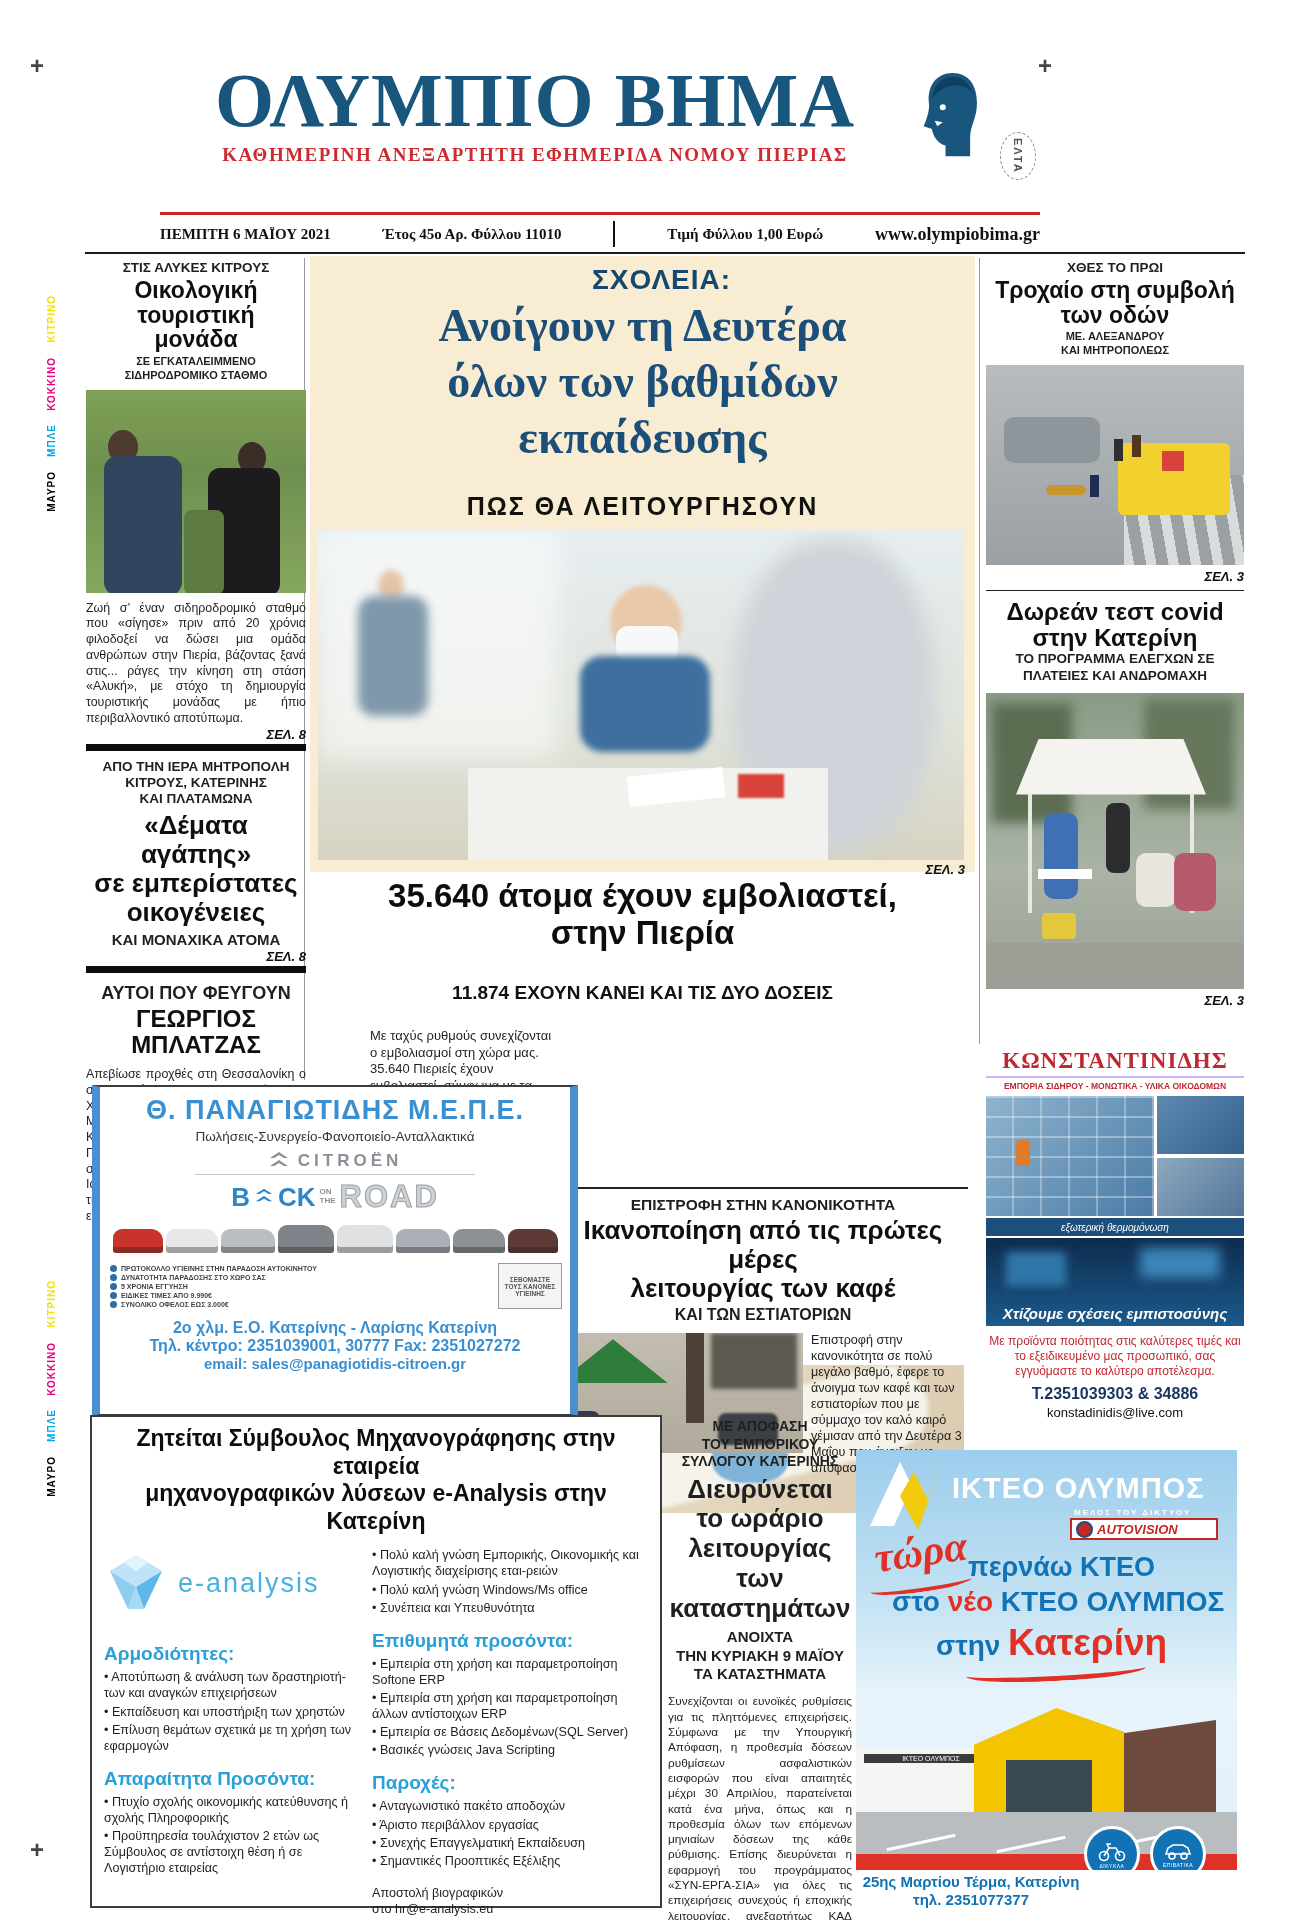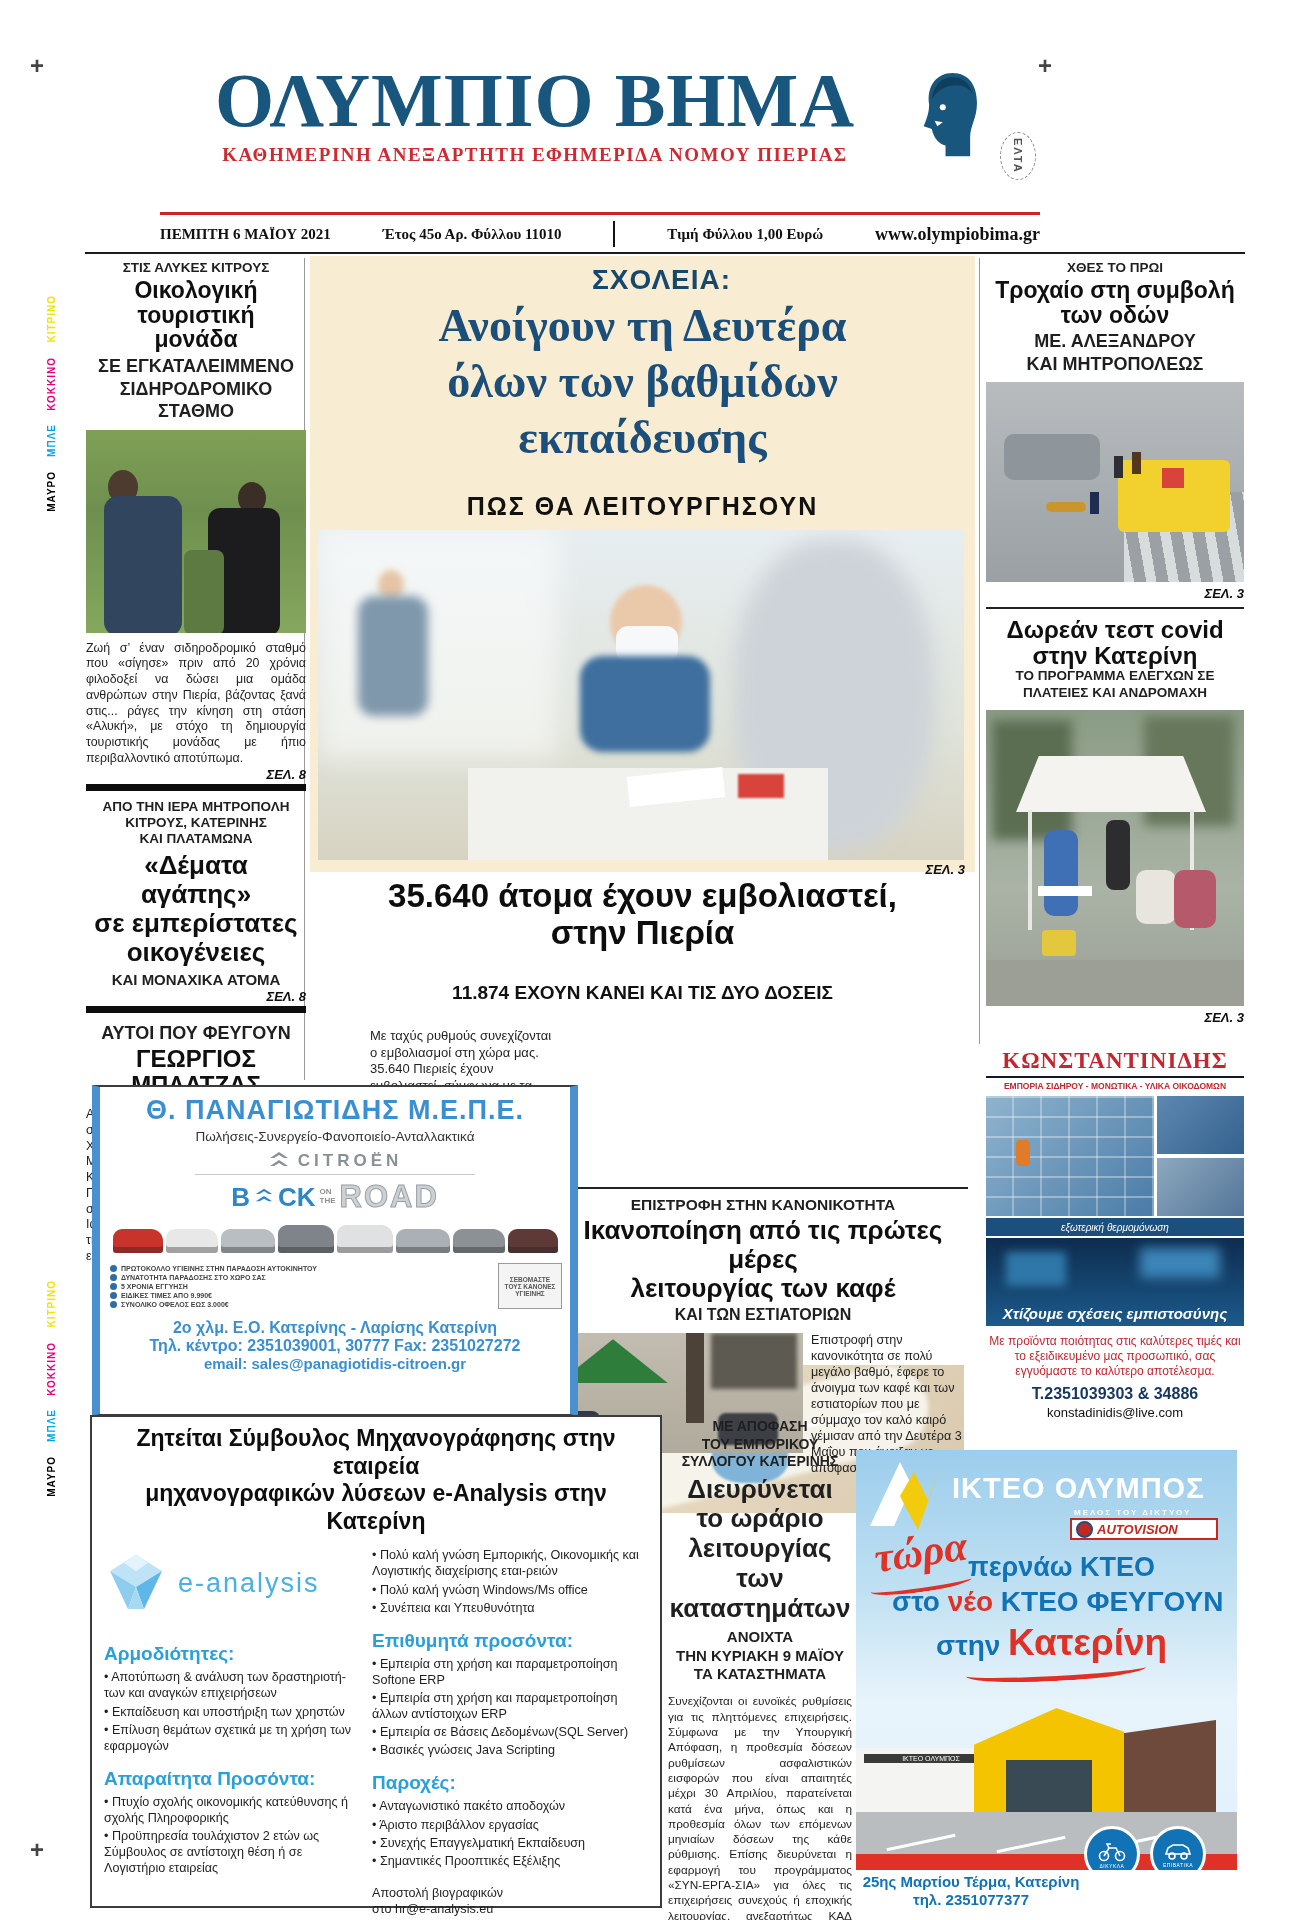--- a/index.html
+++ b/index.html
@@ -24,36 +24,36 @@
              font-weight:bold;font-size:15px;color:#111;}
   .vbar{width:2px;height:26px;background:#111;}
   .m-web{font-size:18px;}
   .toprule{position:absolute;left:85px;top:252px;width:1160px;height:2px;background:#1a1a1a;}
   .colrule{position:absolute;width:1px;background:#9a9a9a;}
   
   .kick{font-weight:bold;font-size:13.5px;text-align:center;line-height:1.2;}
   .kick-lg{font-weight:bold;font-size:15.5px;text-align:center;}
   .h-md{font-weight:bold;font-size:23px;line-height:1.07;text-align:center;color:#0f0f0f;}
   .h-lg{font-weight:bold;font-size:26px;line-height:1.12;text-align:center;color:#0f0f0f;}
-  .subh{font-weight:bold;font-size:18px;text-align:center;line-height:1.25;}
+  .subh{font-weight:bold;font-size:11px;text-align:center;line-height:1.25;}
   .body-txt{font-size:12.4px;line-height:1.27;}
   .selref{font-weight:bold;font-style:italic;font-size:13px;text-align:right;color:#0d0d0d;}
   .blackbar{height:7px;background:#0d0d0d;margin-top:2px;}
   .photo{position:relative;overflow:hidden;}
   
   .beige{position:absolute;left:310px;top:256px;width:665px;height:616px;background:#f8ecd2;}
   .schools-kick{font-weight:bold;font-size:28px;color:#16486e;letter-spacing:1px;}
   .main-head{font-family:"Liberation Serif",serif;font-weight:bold;font-size:46px;line-height:1.22;
              color:#1b4e78;}
   .main-subhead{font-weight:bold;font-size:25px;color:#111;letter-spacing:2px;}
   .vacc-title{font-weight:bold;font-size:33px;line-height:1.12;color:#0d0d0d;}
   .vacc-sub{font-weight:bold;font-size:19px;color:#111;}
   
   .k-name{font-family:"Liberation Serif",serif;font-weight:bold;font-size:23px;color:#c12730;
-          letter-spacing:1px;text-align:center;border-bottom:2px solid #0f172a;padding-bottom:2px;}
+          letter-spacing:1px;text-align:center;border-bottom:2px solid #c4b5fd;padding-bottom:2px;}
   .k-tag{font-weight:bold;font-size:8.5px;color:#c12730;text-align:center;margin-top:3px;}
   .k-body{font-size:12px;color:#c12730;text-align:center;line-height:1.25;margin-top:8px;}
   .k-phone{font-weight:bold;font-size:16px;color:#16355f;text-align:center;margin-top:6px;}
   .k-mail{font-size:13px;color:#111;text-align:center;margin-top:2px;}
   
   .cit-box{position:absolute;left:92px;top:1085px;width:470px;height:327px;background:#fff;
            border:2px solid #3c3c3c;border-left:8px solid #4a90cf;border-right:8px solid #4a90cf;}
   .cit-title{font-weight:bold;font-size:27px;color:#3a8fd0;text-align:center;margin-top:8px;letter-spacing:1px;}
   .cit-sub{font-size:13.5px;color:#333;text-align:center;margin-top:3px;}
   .cit-brand{font-weight:bold;font-size:17px;color:#8a9095;text-align:center;letter-spacing:4px;margin-top:8px;}
@@ -476,21 +476,21 @@
     </div>
     <div class="ik-brand">ΙΚΤΕΟ ΟΛΥΜΠΟΣ</div>
     <div class="ik-member">ΜΕΛΟΣ ΤΟΥ ΔΙΚΤΥΟΥ</div>
     <div class="ik-av">
       <span class="ik-av-dot"></span>
       <span class="ik-av-txt">AUTOVISION</span>
     </div>
     <div class="ik-now">τώρα</div>
     <div class="ik-now-line"></div>
     <div class="ik-l1">περνάω ΚΤΕΟ</div>
-    <div class="ik-l2"><span>στο </span><span class="red">νέο</span><span> ΚΤΕΟ ΦΕΥΓΟΥΝ</span></div>
+    <div class="ik-l2"><span>στο </span><span class="red">νέο</span><span> ΚΤΕΟ ΟΛΥΜΠΟΣ</span></div>
     <div class="ik-l3"><span>στην </span><span class="red">Κατερίνη</span></div>
     <div class="ik-swoosh"></div>
     <div class="ik-photo">
       <div class="blob" style="left:0;bottom:40px;width:150px;height:66px;background:#f4f4f2;">
         <div style="margin:6px 8px;background:#3a3a3a;color:#fff;font-size:7px;text-align:center;padding:1px 0;">ΙΚΤΕΟ ΟΛΥΜΠΟΣ</div>
       </div>
       <div class="blob" style="left:230px;bottom:42px;width:130px;height:92px;background:#6e4a3c;clip-path:polygon(0 20%,100% 0,100% 100%,0 100%);"></div>
       <div class="blob" style="left:118px;bottom:38px;width:150px;height:108px;background:#f4c400;clip-path:polygon(0 34%,55% 0,100% 22%,100% 100%,0 100%);"></div>
       <div class="blob" style="left:150px;bottom:40px;width:86px;height:54px;background:#3a4a55;"></div>
       <div class="blob" style="left:0;bottom:0;width:381px;height:42px;background:#b9bdc0;"></div>

